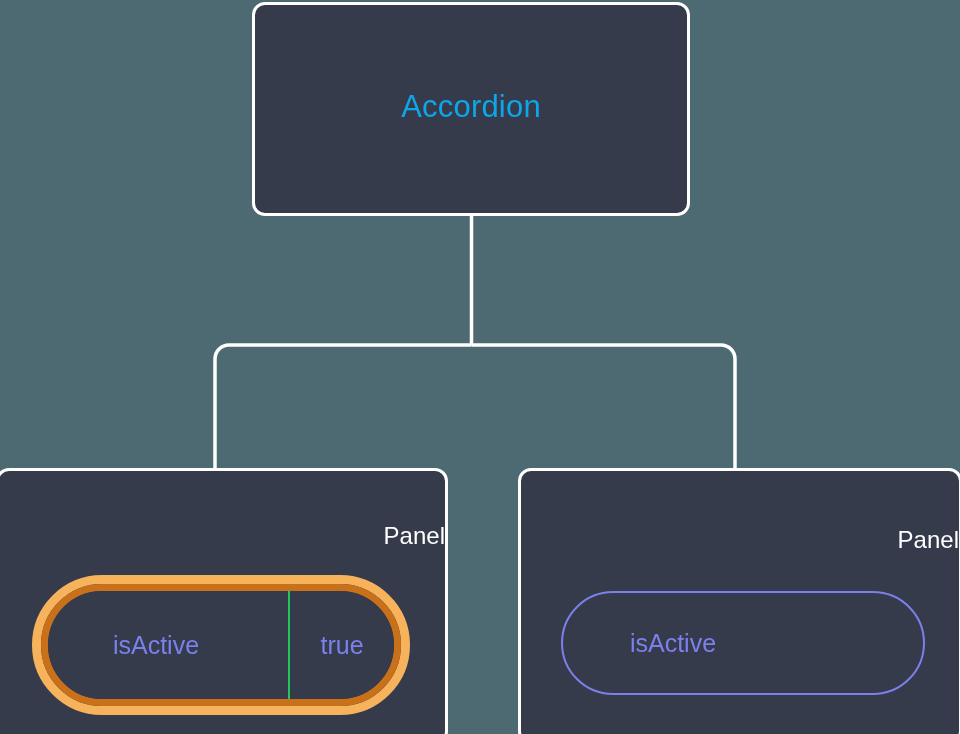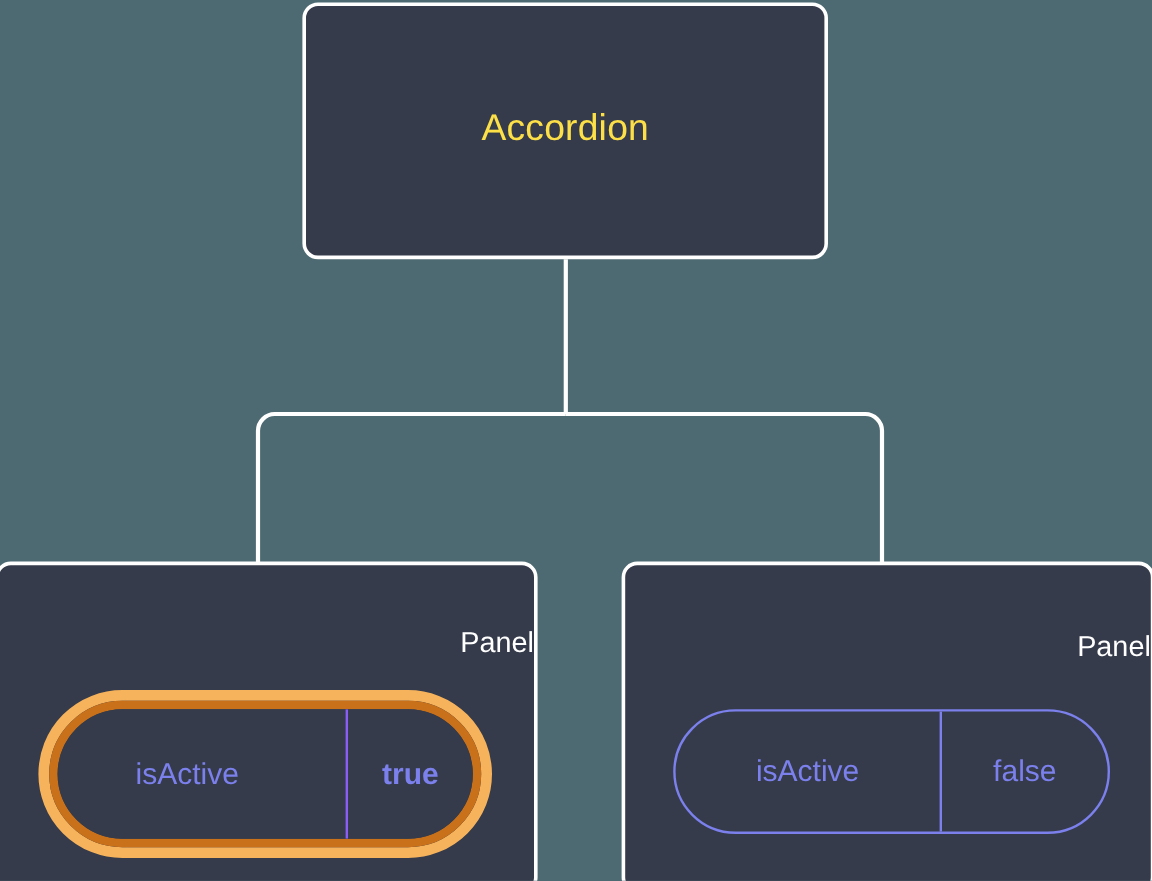--- a/index.html
+++ b/index.html
@@ -45,21 +45,21 @@
     top: 2px;
     width: 438px;
     height: 214px;
   }
   .root-title {
     position: absolute;
     left: 0;
     right: 0;
     top: 86px;
     text-align: center;
-    color: #fde047;
+    color: #0ea5e9;
     font-size: 31px;
     font-weight: 400;
     letter-spacing: 0.2px;
     line-height: 1;
   }
 
   
   #node-panel-left {
     left: -4px;
     top: 468px;
@@ -141,22 +141,22 @@
     left: 7px; top: 7px; right: 7px; bottom: 7px;
     display: flex;
     align-items: stretch;
     border-radius: 999px;
     background: #353b4a;
     overflow: hidden;
   }
   .pill--highlight .pill-cell-name  { width: 216px; }
   .pill--highlight .pill-cell-value {
     flex: 1;
-    border-left: 2px solid #8b5cf6;
-    font-weight: 700;
+    border-left: 2px solid #22c55e;
+    font-weight: 400;
     margin-left: 24px;
   }
 </style>
 </head>
 <body>
 
 <div id="stage">
 
   <svg id="edges" viewBox="0 0 960 734" width="960" height="734" aria-hidden="true">
     <path d="M 471.5 216 L 471.5 345" fill="none" stroke="#ffffff" stroke-width="3.5" stroke-linecap="butt"></path>
@@ -178,17 +178,16 @@
       </div>
     </div>
 
   </div>
 
   <div class="node" id="node-panel-right">
     <div class="panel-title">Panel</div>
 
     <div class="pill pill--plain">
       <div class="pill-cell pill-cell-name">isActive</div>
-      <div class="pill-cell pill-cell-value">false</div>
     </div>
   </div>
 
 </div>
 
 </body></html>

